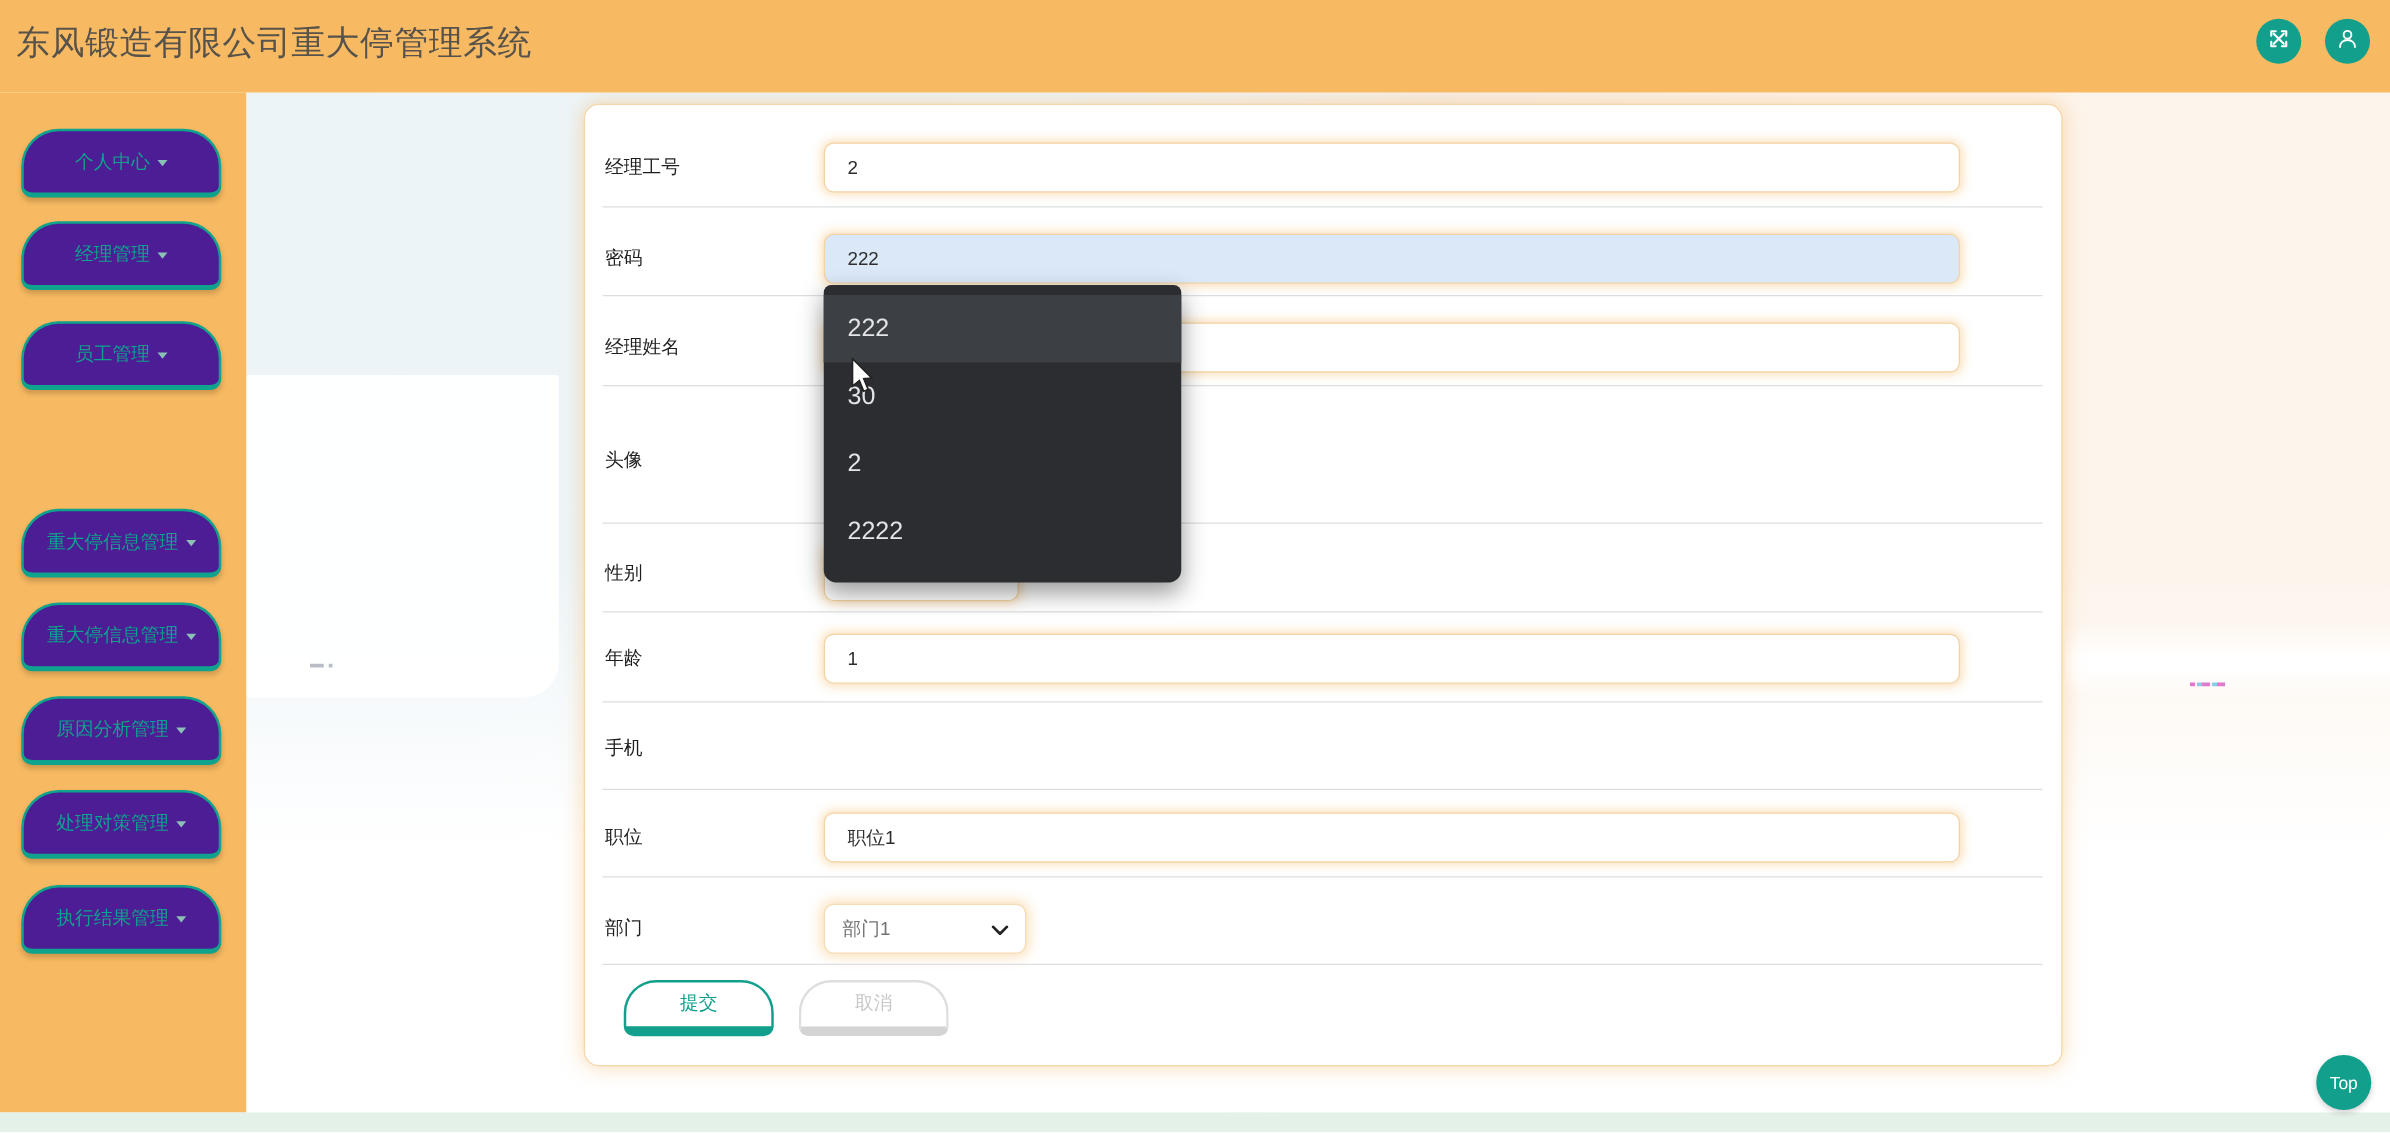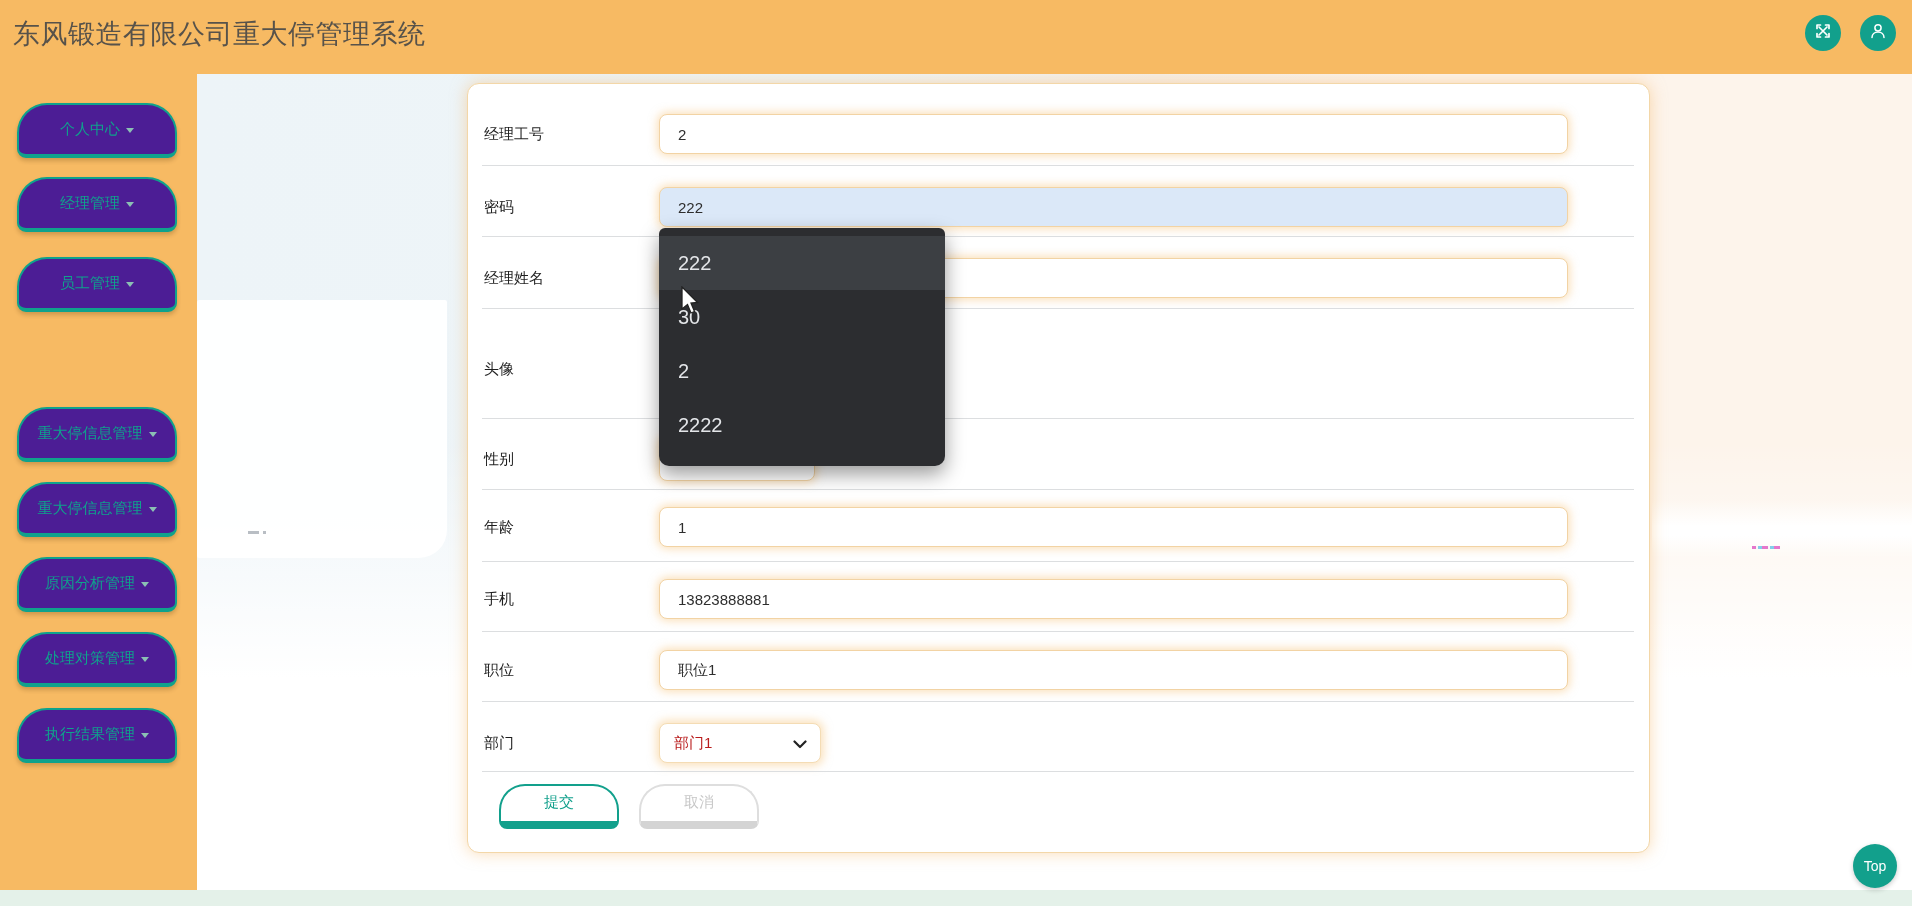--- a/index.html
+++ b/index.html
@@ -45,21 +45,21 @@
   .divider { position:absolute; left:14px; width:1152px; height:1px; background:#dcdee0; }
   .inp { position:absolute; left:191px; width:909px; height:40px;
          border:1px solid #f2d3a4; border-radius:8px; background:#fff; outline:none;
          box-shadow:0 0 8px 2px rgba(247,196,122,.5); padding:0 18px;
          font-family:"Liberation Sans","DejaVu Sans",sans-serif; font-size:15px; color:#2e2e2e; }
   .inp.autofill { background:#dbe8f8; }
   .inp.short { width:156px; }
   .select { position:absolute; left:191px; top:639px; width:162px; height:40px;
             border:1px solid #f4dcb4; border-radius:8px; background:#fff; cursor:pointer;
             box-shadow:0 0 9px 3px rgba(247,199,128,.5); display:flex; align-items:center;
-            padding:0 14px; font-size:15px; color:#b91c1c; }
+            padding:0 14px; font-size:15px; color:#737373; }
   .select svg { position:absolute; right:13px; top:16px; }
   .btn { position:absolute; top:700px; width:120px; height:45px; background:#fff;
          border:2px solid #12a08c; border-bottom-width:8px; border-radius:26px 26px 8px 8px;
          color:#12a08c; font-size:15px; display:flex; align-items:center; justify-content:center;
          padding-bottom:3px; cursor:pointer; }
   .btn.submit { left:31px; }
   .btn.cancel { left:171px; border-color:#dedede; border-bottom-color:#d4d4d4; color:#c7c7c7; }
 
   
   .dd { position:absolute; left:659px; top:228px; width:286px; height:238px; background:#2c2d30;
@@ -160,21 +160,20 @@
 
     <div class="lbl" style="top:365px">性别</div>
     <input class="inp short" style="top: 353px; height: 44px;" value="">
     <div class="divider" style="top:405px"></div>
 
     <div class="lbl" style="top:433px">年龄</div>
     <input class="inp" style="top: 423px;" value="1">
     <div class="divider" style="top:477px"></div>
 
     <div class="lbl" style="top:505px">手机</div>
-    <input class="inp" style="top: 495px;" value="13823888881">
     <div class="divider" style="top:547px"></div>
 
     <div class="lbl" style="top:576px">职位</div>
     <input class="inp" style="top: 566px;" value="职位1">
     <div class="divider" style="top:617px"></div>
 
     <div class="lbl" style="top:649px">部门</div>
     <div class="select">
       <span>部门1</span>
       <svg width="14" height="9" viewBox="0 0 14 9" fill="none" stroke="#222" stroke-width="2.2" stroke-linecap="round" stroke-linejoin="round">

